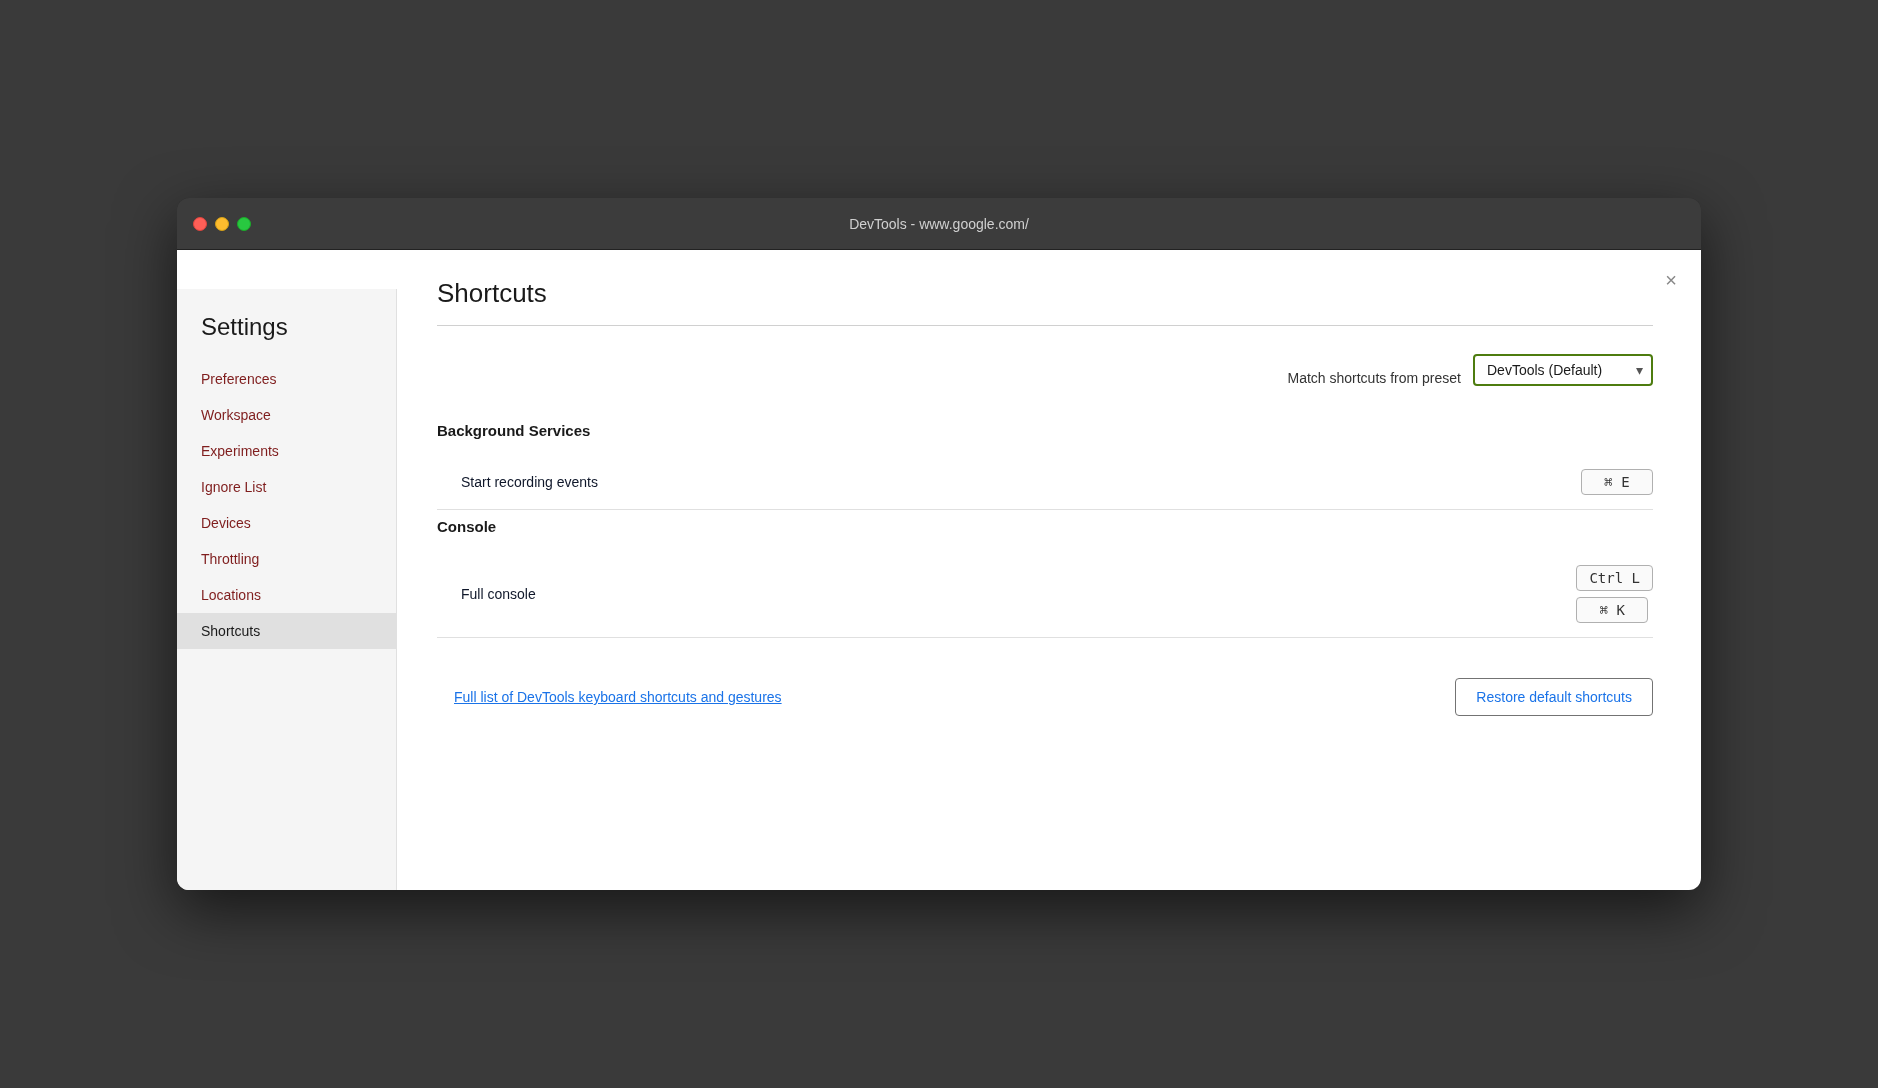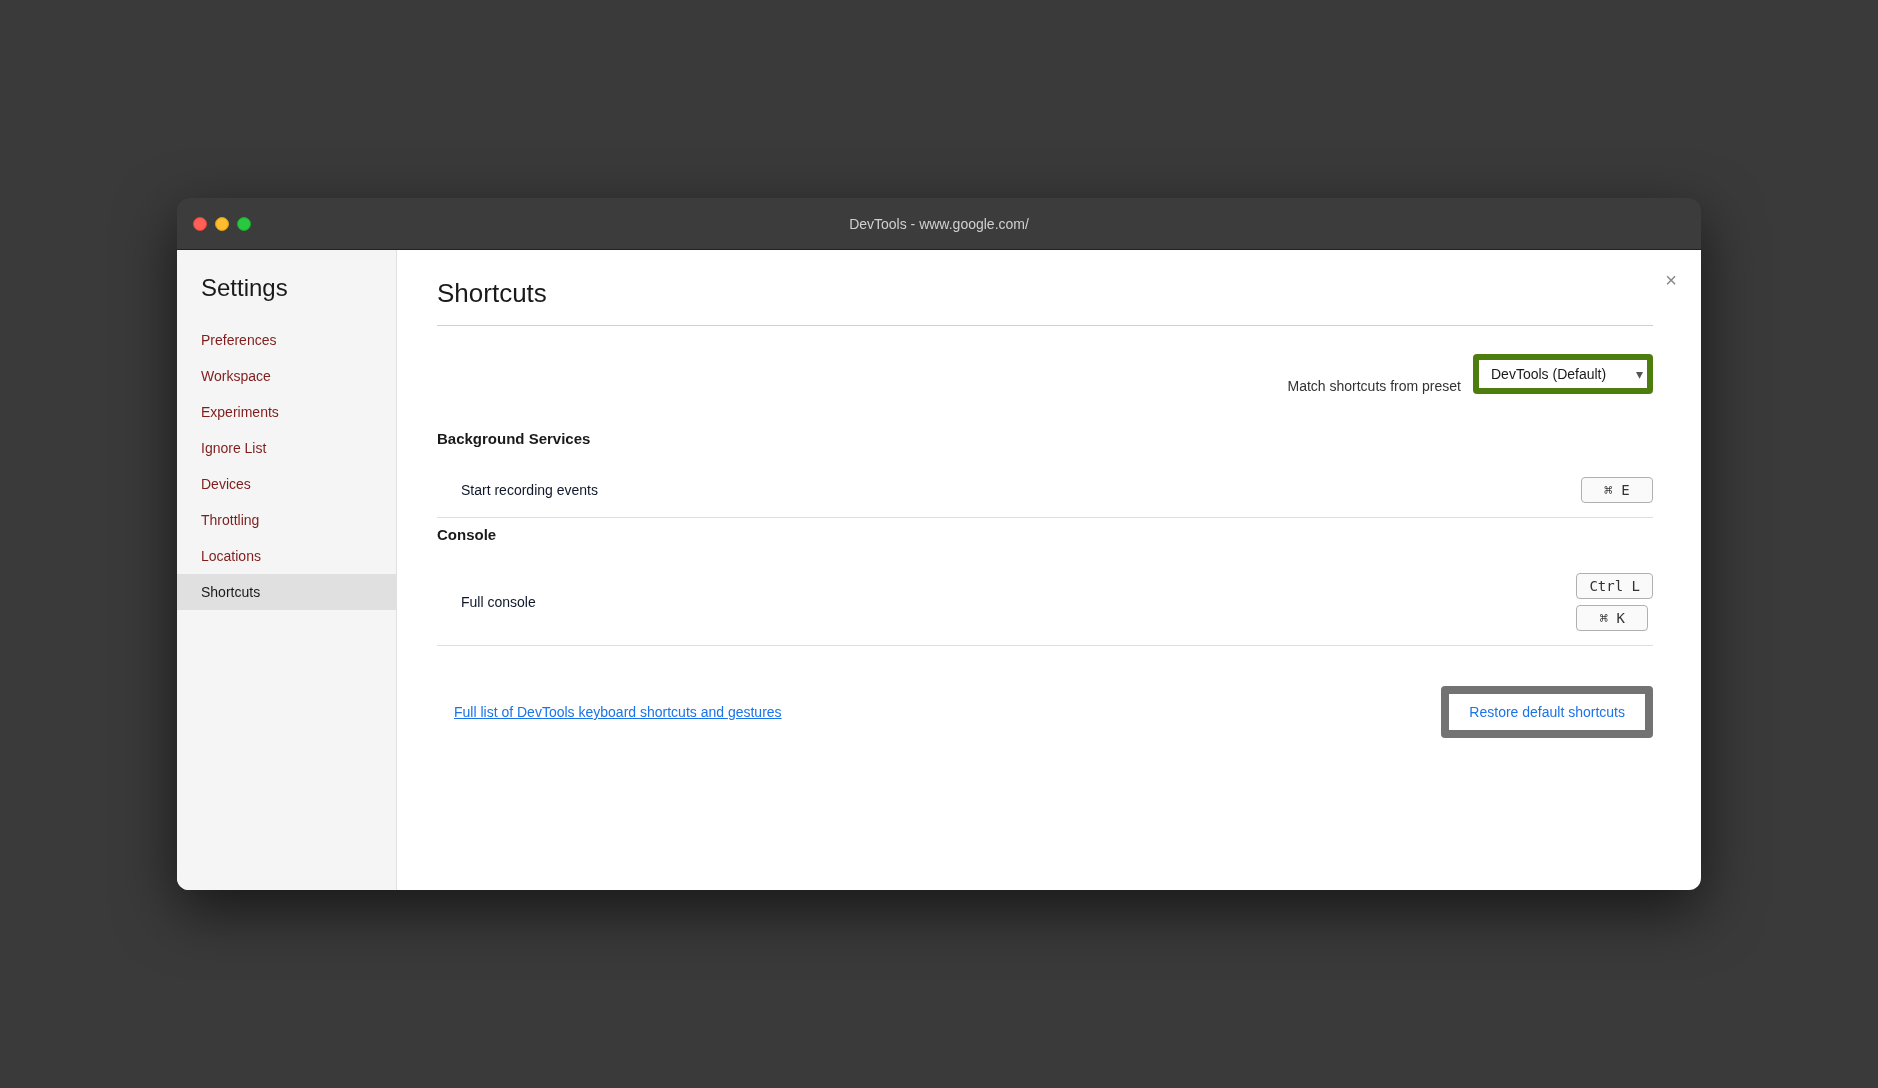--- a/index.html
+++ b/index.html
@@ -68,20 +68,21 @@
       min-height: 640px;
       position: relative;
     }
 
     .sidebar {
       width: 220px;
       background: #f5f5f5;
       padding: 24px 0;
       border-right: 1px solid #e0e0e0;
       flex-shrink: 0;
+      margin-top: 39px;
     }
 
     .sidebar-title {
       font-size: 24px;
       font-weight: 500;
       color: #1a1a1a;
       padding: 0 24px 20px 24px;
     }
 
     .sidebar-item {
@@ -141,21 +142,21 @@
 
     .preset-label {
       font-size: 14px;
       color: #333;
     }
 
     .preset-select {
       appearance: none;
       -webkit-appearance: none;
       background: #fff;
-      border: 6px solid #4d7c0f;
+      border: 2px solid #4d7c0f;
       border-radius: 4px;
       padding: 6px 32px 6px 12px;
       font-size: 14px;
       color: #1a1a1a;
       cursor: pointer;
       position: relative;
       min-width: 180px;
     }
 
     .preset-select-wrapper {
@@ -230,21 +231,21 @@
     }
 
     .link-text {
       color: #1a73e8;
       font-size: 14px;
       text-decoration: underline;
       cursor: pointer;
     }
 
     .restore-btn {
-      border: 8px solid #737373;
+      border: 1px solid #737373;
       background: #fff;
       color: #1a73e8;
       font-size: 14px;
       font-weight: 500;
       padding: 10px 20px;
       border-radius: 4px;
       cursor: pointer;
       transition: background 0.1s;
     }
   </style>

